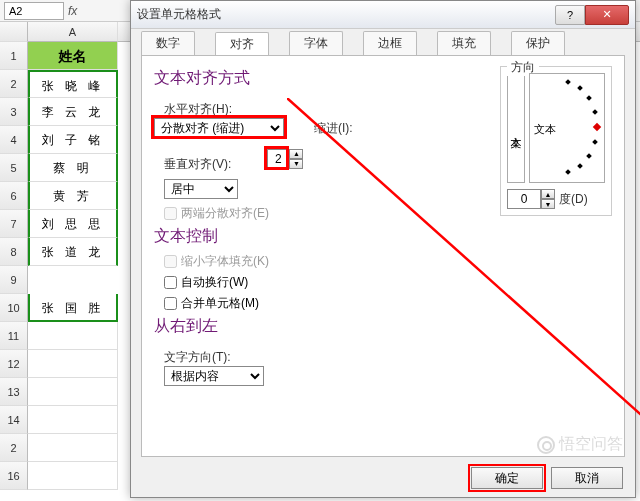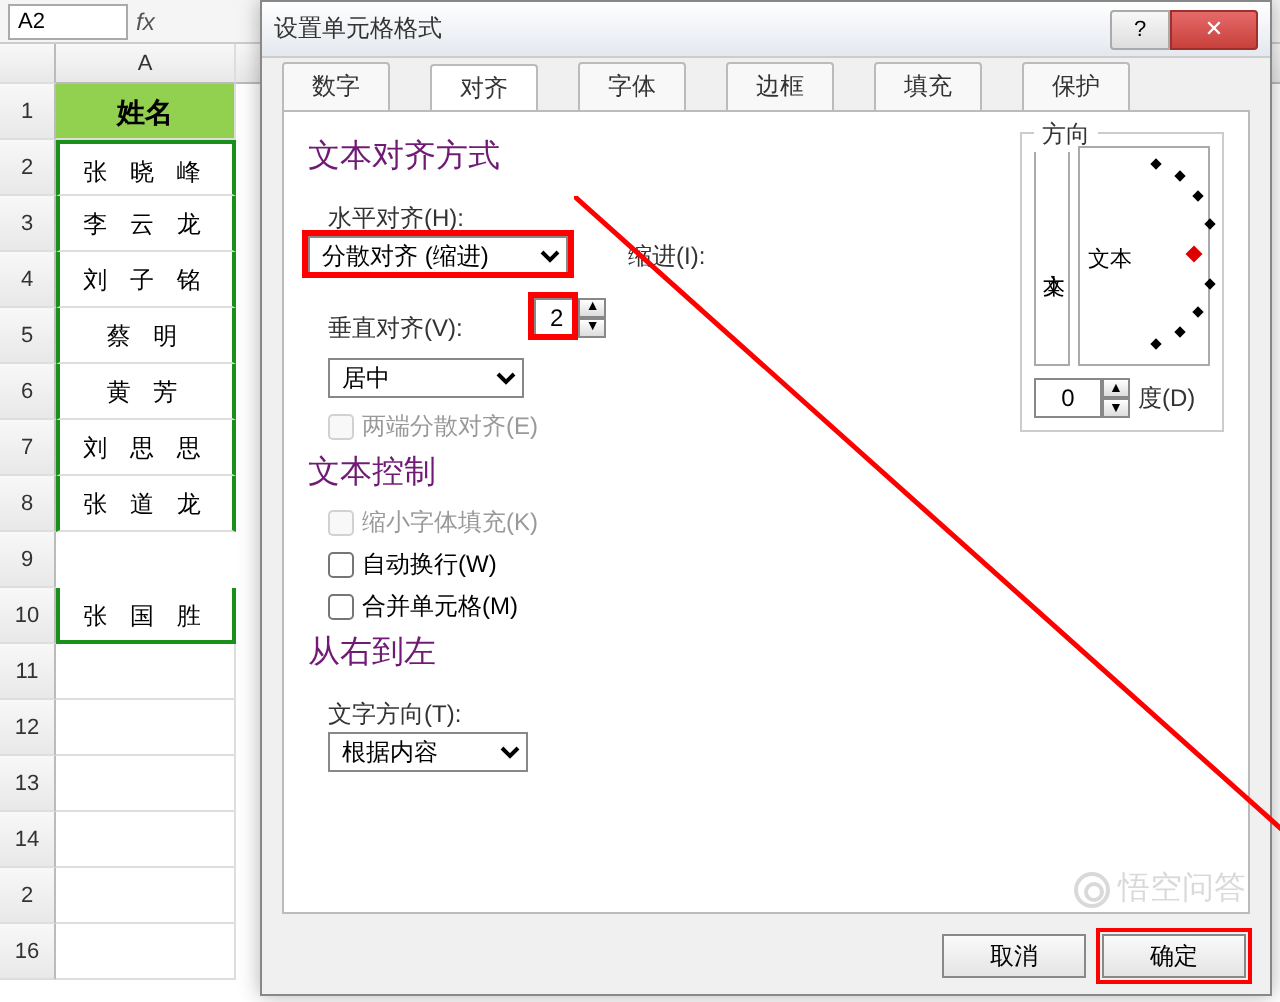--- a/index.html
+++ b/index.html
@@ -49,21 +49,21 @@
 .chk input { width: 13px; height: 13px; }
 .chk.disabled { color: #999; }
 
 .hl { position: absolute; border: 3px solid #f00; pointer-events: none; }
 .hl1 { left: 15px; top: 82px; width: 136px; height: 24px; }
 .hl2 { left: 262px; top: 128px; width: 22px; height: 22px; }
 .arrow { position: absolute; left: 156px; top: 97px; width: 450px; height: 380px; pointer-events: none; }
 .arrow line { stroke: #f00; stroke-width: 2.5; }
 .arrow polygon { fill: #f00; }
 
-.orient-group { position: absolute; right: 12px; top: 10px; width: 102px; }
+.orient-group { position: absolute; right: 12px; top: 10px; width: 112px; }
 .fieldset { border: 1px solid #ccc; padding: 6px; position: relative; }
 .fieldset .legend { position: absolute; top: -8px; left: 6px; background: #fff; padding: 0 4px; font-size: 12px; color: #333; }
 .orient-box { display: flex; gap: 4px; height: 110px; }
 .orient-vert { width: 18px; border: 1px solid #aaa; display: flex; flex-direction: column; align-items: center; justify-content: center; font-size: 11px; line-height: 1.1; }
 .orient-dial { flex: 1; border: 1px solid #aaa; position: relative; }
 .dial-label { position: absolute; left: 4px; top: 48px; font-size: 11px; }
 .dot { position: absolute; width: 4px; height: 4px; background: #000; transform: rotate(45deg); }
 .redpt { position: absolute; width: 6px; height: 6px; background: #d00; transform: rotate(45deg); }
 .deg-row { display: flex; align-items: center; gap: 4px; margin-top: 6px; }
 
@@ -195,21 +195,21 @@
         <div class="btns">
             <button>▲</button>
             <button>▼</button>
           </div>
         <div class="hl hl2" style="left:-3px; top:-3px; width:25px; height:24px;"></div>
       </div>
     </div>
 
     <div class="row">
       <div style="padding-left:10px">
-        <select class="combo" style="width:98px"><option>居中</option></select>
+        <select class="combo" style="width:74px"><option>居中</option></select>
       </div>
     </div>
 
     <div class="chk disabled">
       <input type="checkbox" disabled="" style="">
       <span>两端分散对齐(E)</span>
     </div>
 
     <div class="group-title">文本控制</div>
     <div class="chk disabled">
@@ -269,16 +269,16 @@
     <line x1="0" y1="0" x2="400" y2="358"></line>
     <polygon points="400,358 380,352 390,340"></polygon>
   </svg>
 
   <div class="watermark">
     <div class="logo"></div>
     <span>悟空问答</span>
   </div>
 
   <div class="footer">
+    <div class="btn primary">确定</div>
     <div class="btn">取消</div>
-    <div class="btn primary">确定</div>
   </div>
 </div>
 
 </body></html>

